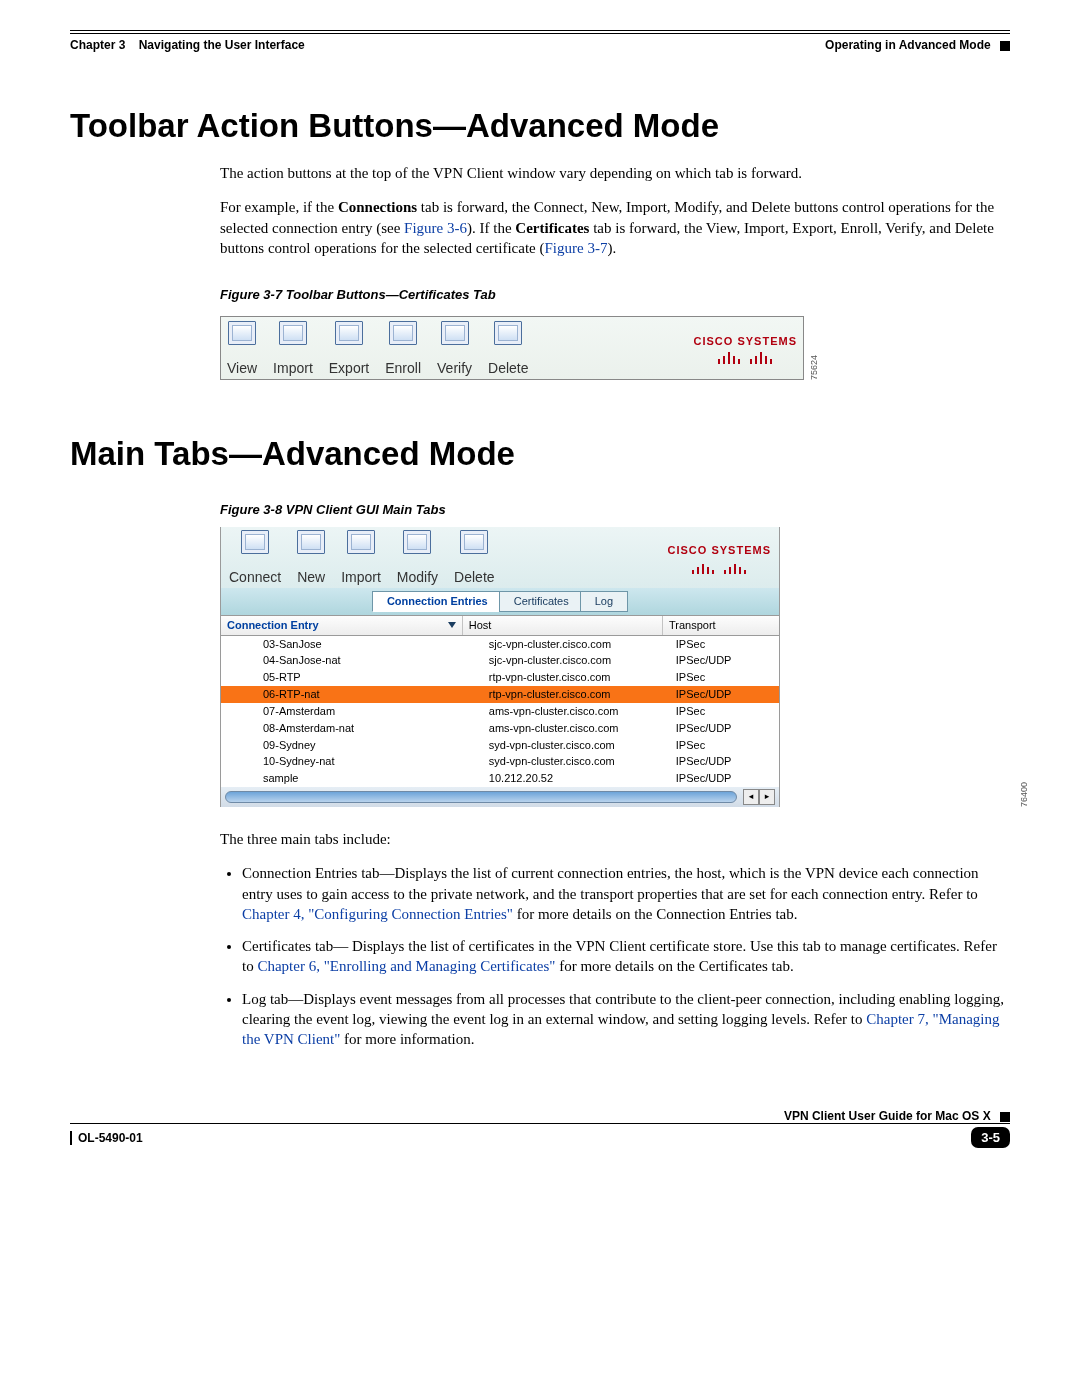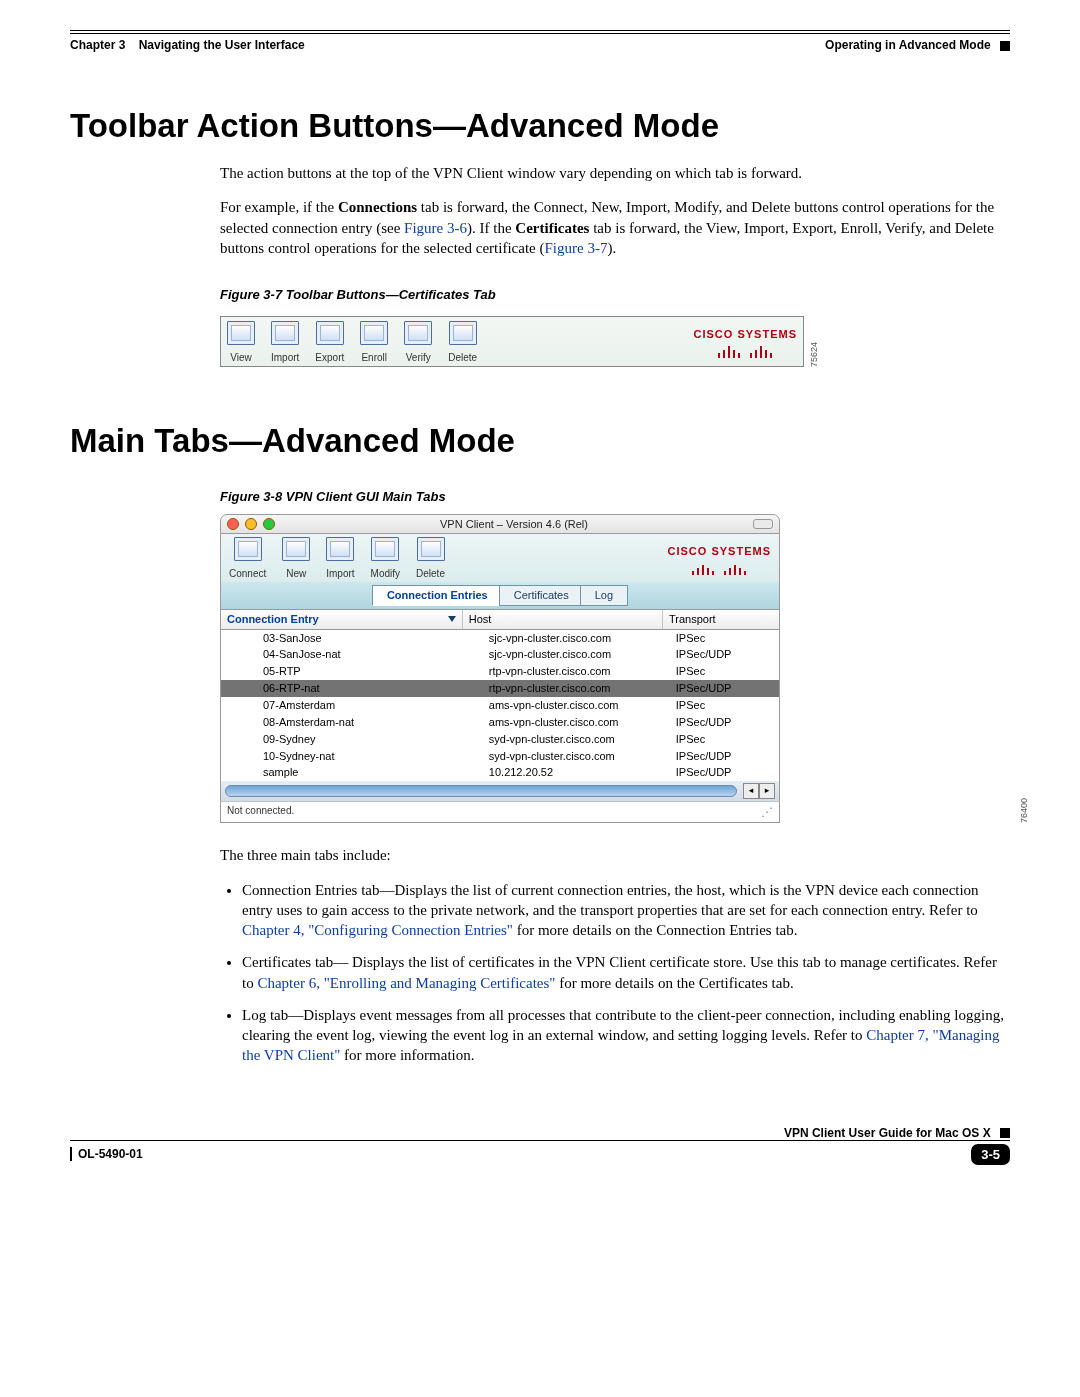--- a/index.html
+++ b/index.html
@@ -107,23 +107,23 @@
     padding: 4px 6px 2px 6px;
     margin-top: 4px;
     width: 570px;
   }
   .tb-btns { display: flex; gap: 16px; }
   .tb-btn {
     display: flex;
     flex-direction: column;
     align-items: center;
     font-family: "Lucida Grande", "Segoe UI", sans-serif;
-    font-size: 10px;
+    font-size: 14px;
     color: #333;
-    gap: 6px;
+    gap: 14px;
   }
   .tb-btn .ico {
     width: 26px; height: 22px;
     border: 1px solid #4b6e9c;
     background: #e8eef8;
     border-radius: 1px;
     position: relative;
   }
   .tb-btn .ico::after {
     content:"";
@@ -211,21 +211,21 @@
   .col-trans { width: 20%; }
   .win-rows {
     border-left:1px solid #9a9a9a; border-right:1px solid #9a9a9a;
     background:#fff;
   }
   .row {
     display:flex;
     font-size:11px;
     padding: 1px 0;
   }
-  .row.sel { background:#737373; }
+  .row.sel { background:#f97316; }
   .row .cell { padding: 0 6px; white-space:nowrap; overflow:hidden; text-overflow:ellipsis;}
   .row .c1 { width:44%; padding-left:42px; }
   .row .c2 { width:36%; }
   .row .c3 { width:20%; }
   .win-scroll {
     background: linear-gradient(#e6eef5,#d2dce7);
     border-left:1px solid #9a9a9a; border-right:1px solid #9a9a9a;
     padding: 2px 4px;
     display:flex; justify-content:space-between; align-items:center;
   }
@@ -331,27 +331,20 @@
   </div>
 
   <h2>Main Tabs—Advanced Mode</h2>
 
   <div class="bodytext">
 
     <div class="figcap">Figure 3-8    VPN Client GUI Main Tabs</div>
 
     <div class="fig-window-wrap">
       <div class="fig-window">
-        <div class="win-title">
-          <span class="dot r"></span>
-          <span class="dot y"></span>
-          <span class="dot g"></span>
-          <span class="win-title-text">VPN Client – Version 4.6 (Rel)</span>
-          <span class="cap"></span>
-        </div>
         <div class="win-toolbar">
           <div class="tb-btns" id="win-toolbar">
               <div class="tb-btn">
                 <div class="ico"></div>
                 <span>Connect</span>
               </div>
               <div class="tb-btn">
                 <div class="ico"></div>
                 <span>New</span>
               </div>
@@ -441,24 +434,20 @@
               <div class="cell c3">IPSec/UDP</div>
             </div>
           </div>
         <div class="win-scroll">
           <div class="scroll-track"></div>
           <div class="scroll-btns">
             <span>◂</span>
             <span>▸</span>
           </div>
         </div>
-        <div class="win-status">
-          <span>Not connected.</span>
-          <span class="resize">⋰</span>
-        </div>
       </div>
       <span class="num400">76400</span>
     </div>
 
     <p style="margin-top:22px">The three main tabs include:</p>
 
     <ul class="bullets">
       <li>
         <span>Connection Entries tab—Displays the list of current connection entries, the host, which is the VPN device each connection entry uses to gain access to the private network, and the transport properties that are set for each connection entry. Refer to </span><a class="xref" href="#">Chapter 4, "Configuring Connection Entries"</a><span> for more details on the Connection Entries tab.</span>
       </li>

